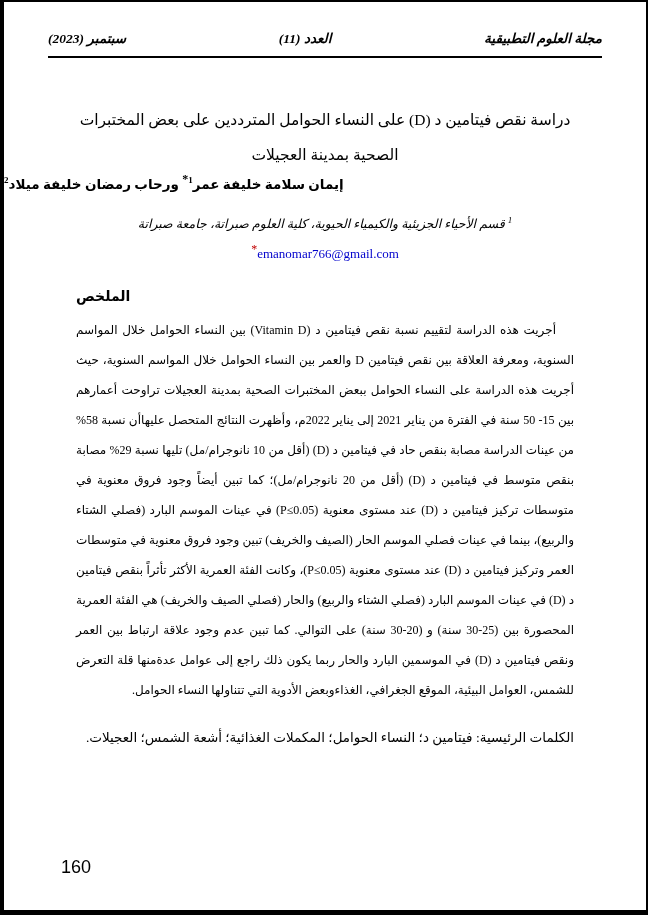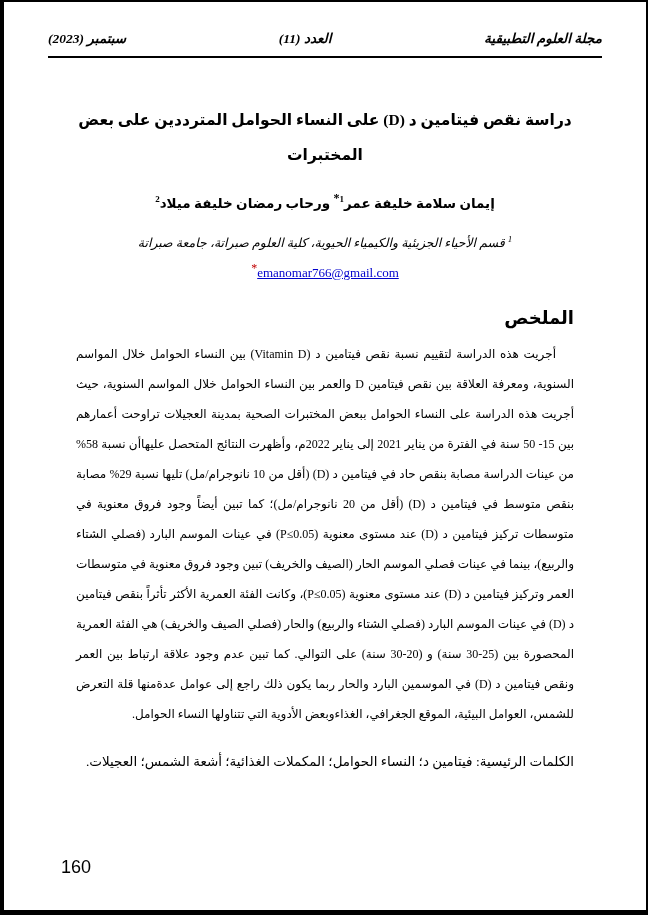--- a/index.html
+++ b/index.html
@@ -29,29 +29,28 @@
     padding-bottom:9px;
     font-size:13.5px;
     font-weight:bold;
     font-style:italic;
   }
   
   .article-title {
     margin:44px 70px 0 70px;
     direction:rtl;
     text-align:center;
-    font-weight:bold;
+    font-weight:normal;
     font-size:15.5px;
     line-height:35px;
   }
   
   .authors {
-    margin-top:19px;
     direction:rtl;
-    text-align:center;
+    text-align:left;
     font-weight:bold;
     font-size:13.5px;
   }
   .authors sup { font-size:9px; }
   .authors .star { font-size:12px; vertical-align:super; }
   
   .affiliations {
     margin-top:12px;
     direction:rtl;
     text-align:center;
@@ -61,28 +60,28 @@
   }
   .affiliations sup { font-size:9px; }
   
   .email-line {
     margin-top:3px;
     text-align:center;
     direction:ltr;
     font-size:13px;
   }
   .email-star { color:#c00000; font-size:12px; vertical-align:super; }
-  .email-link { color:#0000cc; text-decoration:underline; cursor:pointer; }
+  .email-link { color:#0000cc; cursor:pointer; }
   
   .abstract-heading {
     margin:26px 72px 0 72px;
     direction:rtl;
-    text-align:right;
+    text-align:left;
     font-weight:bold;
-    font-size:18px;
+    font-size:14px;
   }
   .abstract-body {
     margin:10px 72px 0 72px;
     direction:rtl;
     text-align:justify;
     font-size:12px;
     line-height:30px;
     text-indent:18px;
   }
   
@@ -109,20 +108,21 @@
 <div class="page">
 
   <div class="journal-header">
     <span>مجلة العلوم التطبيقية</span>
     <span>العدد (11)</span>
     <span>سبتمبر (2023)</span>
   </div>
 
   <div class="article-title">
     <div>دراسة نقص فيتامين د (D) على النساء الحوامل المترددين على بعض المختبرات</div>
+    <div>الصحية بمدينة العجيلات</div>
   </div>
 
   <div class="authors">
     <span>إيمان سلامة خليفة عمر</span><sup>1</sup><span class="star">*</span>
     <span>ورحاب رمضان خليفة ميلاد</span><sup>2</sup>
   </div>
 
   <div class="affiliations">
     <div><sup>1</sup><span> قسم الأحياء الجزيئية والكيمياء الحيوية، كلية العلوم صبراتة، جامعة صبراتة</span></div>
   </div>

